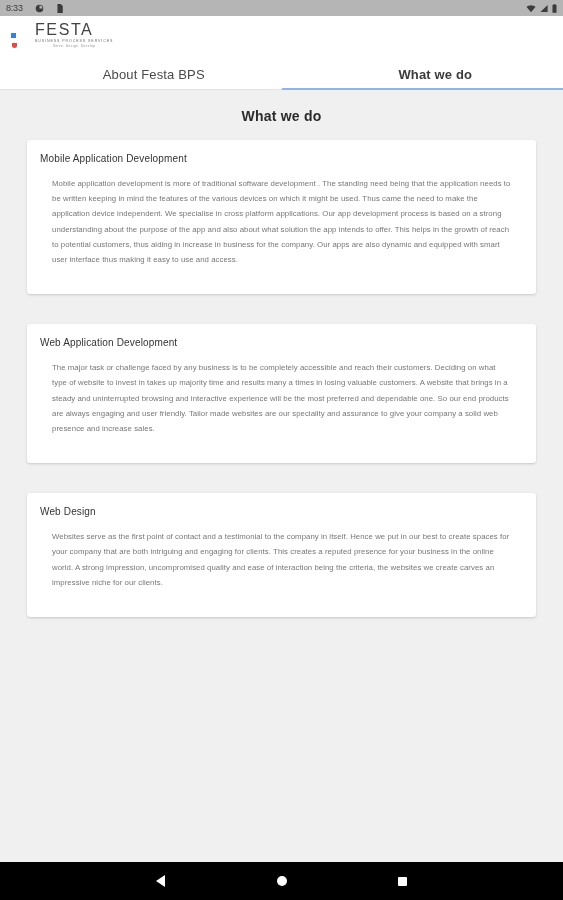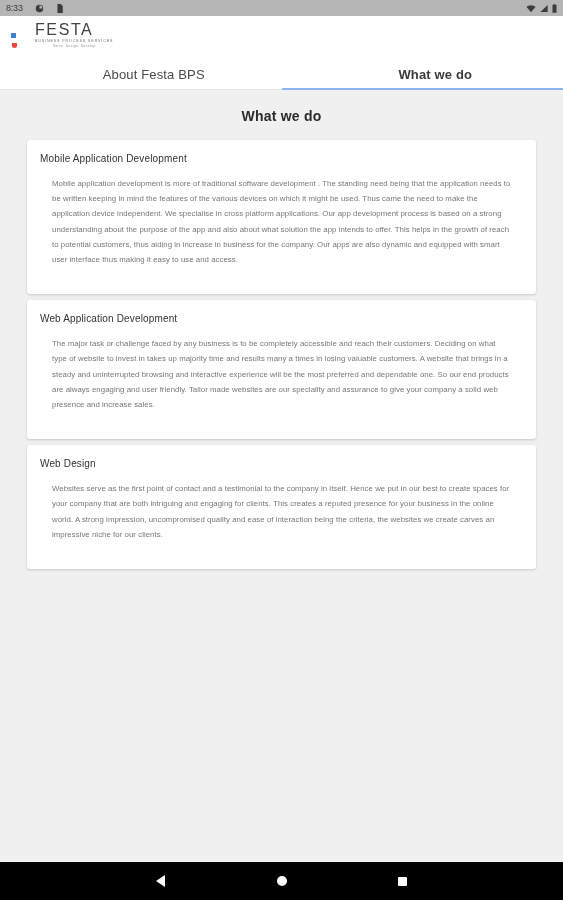--- a/index.html
+++ b/index.html
@@ -167,21 +167,21 @@
     font-size: 14px;
     color: #2b2b2b;
     font-weight: bold;
     letter-spacing: 0.2px;
     margin-bottom: 16px;
   }
   .cards {
     padding: 0 27px;
     display: flex;
     flex-direction: column;
-    gap: 6px;
+    gap: 30px;
   }
   .card {
     background: #ffffff;
     border-radius: 3px;
     box-shadow: 0 1px 2.5px rgba(0,0,0,0.17);
     padding: 13px 13px 15px 13px;
   }
   .card-title {
     font-size: 10px;
     color: #333333;

